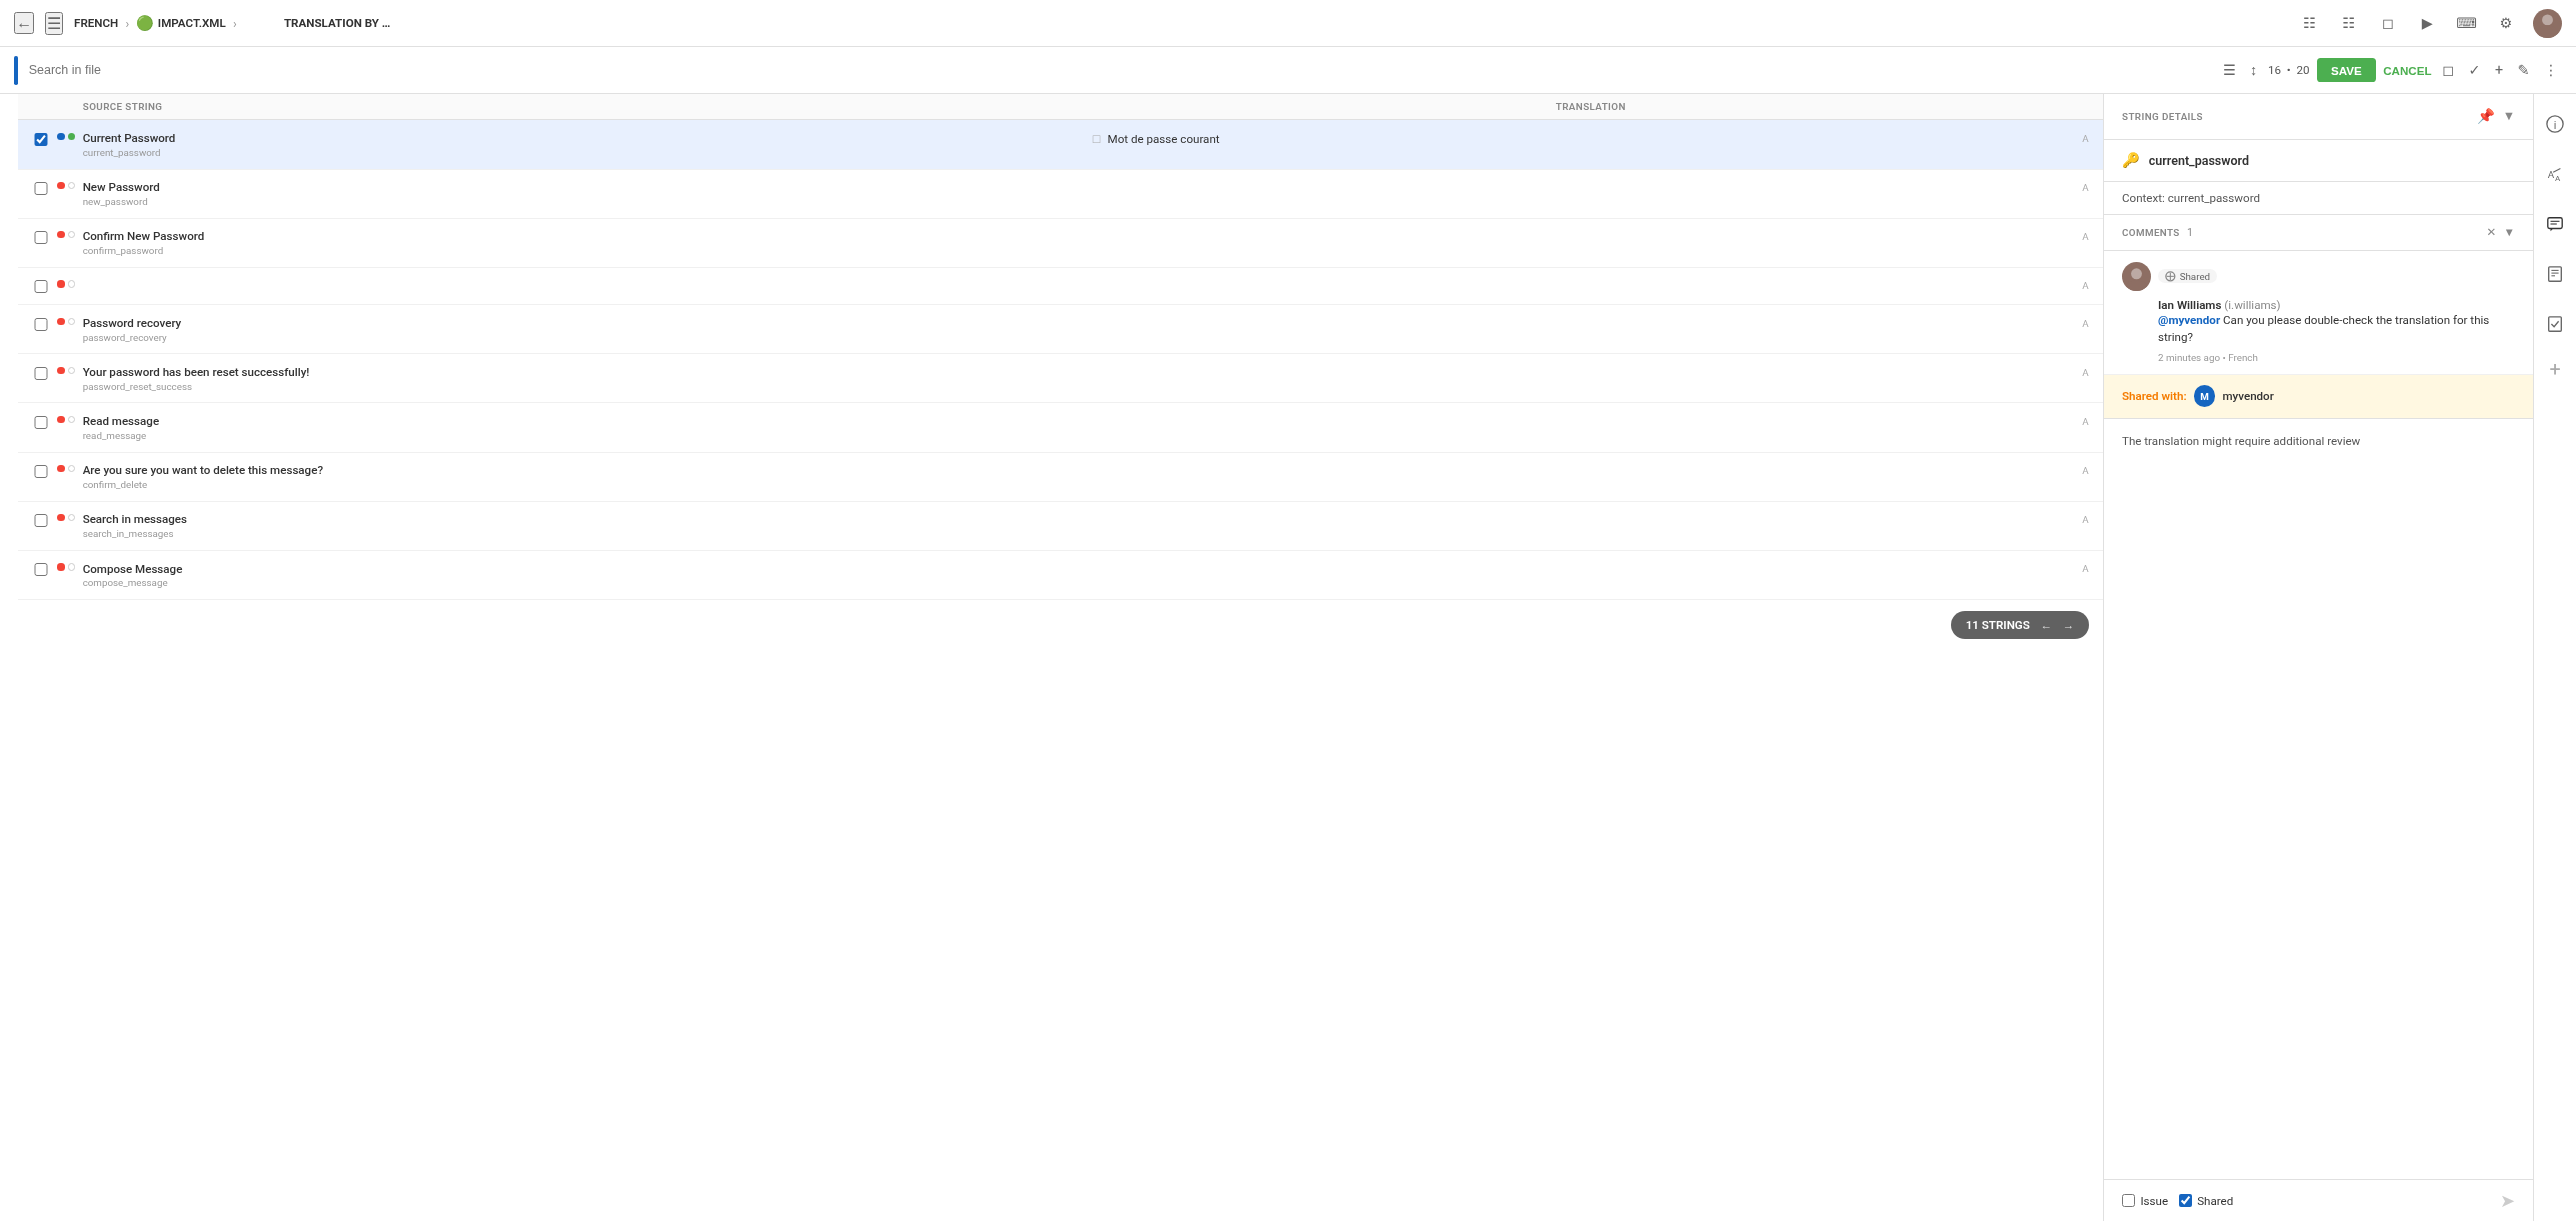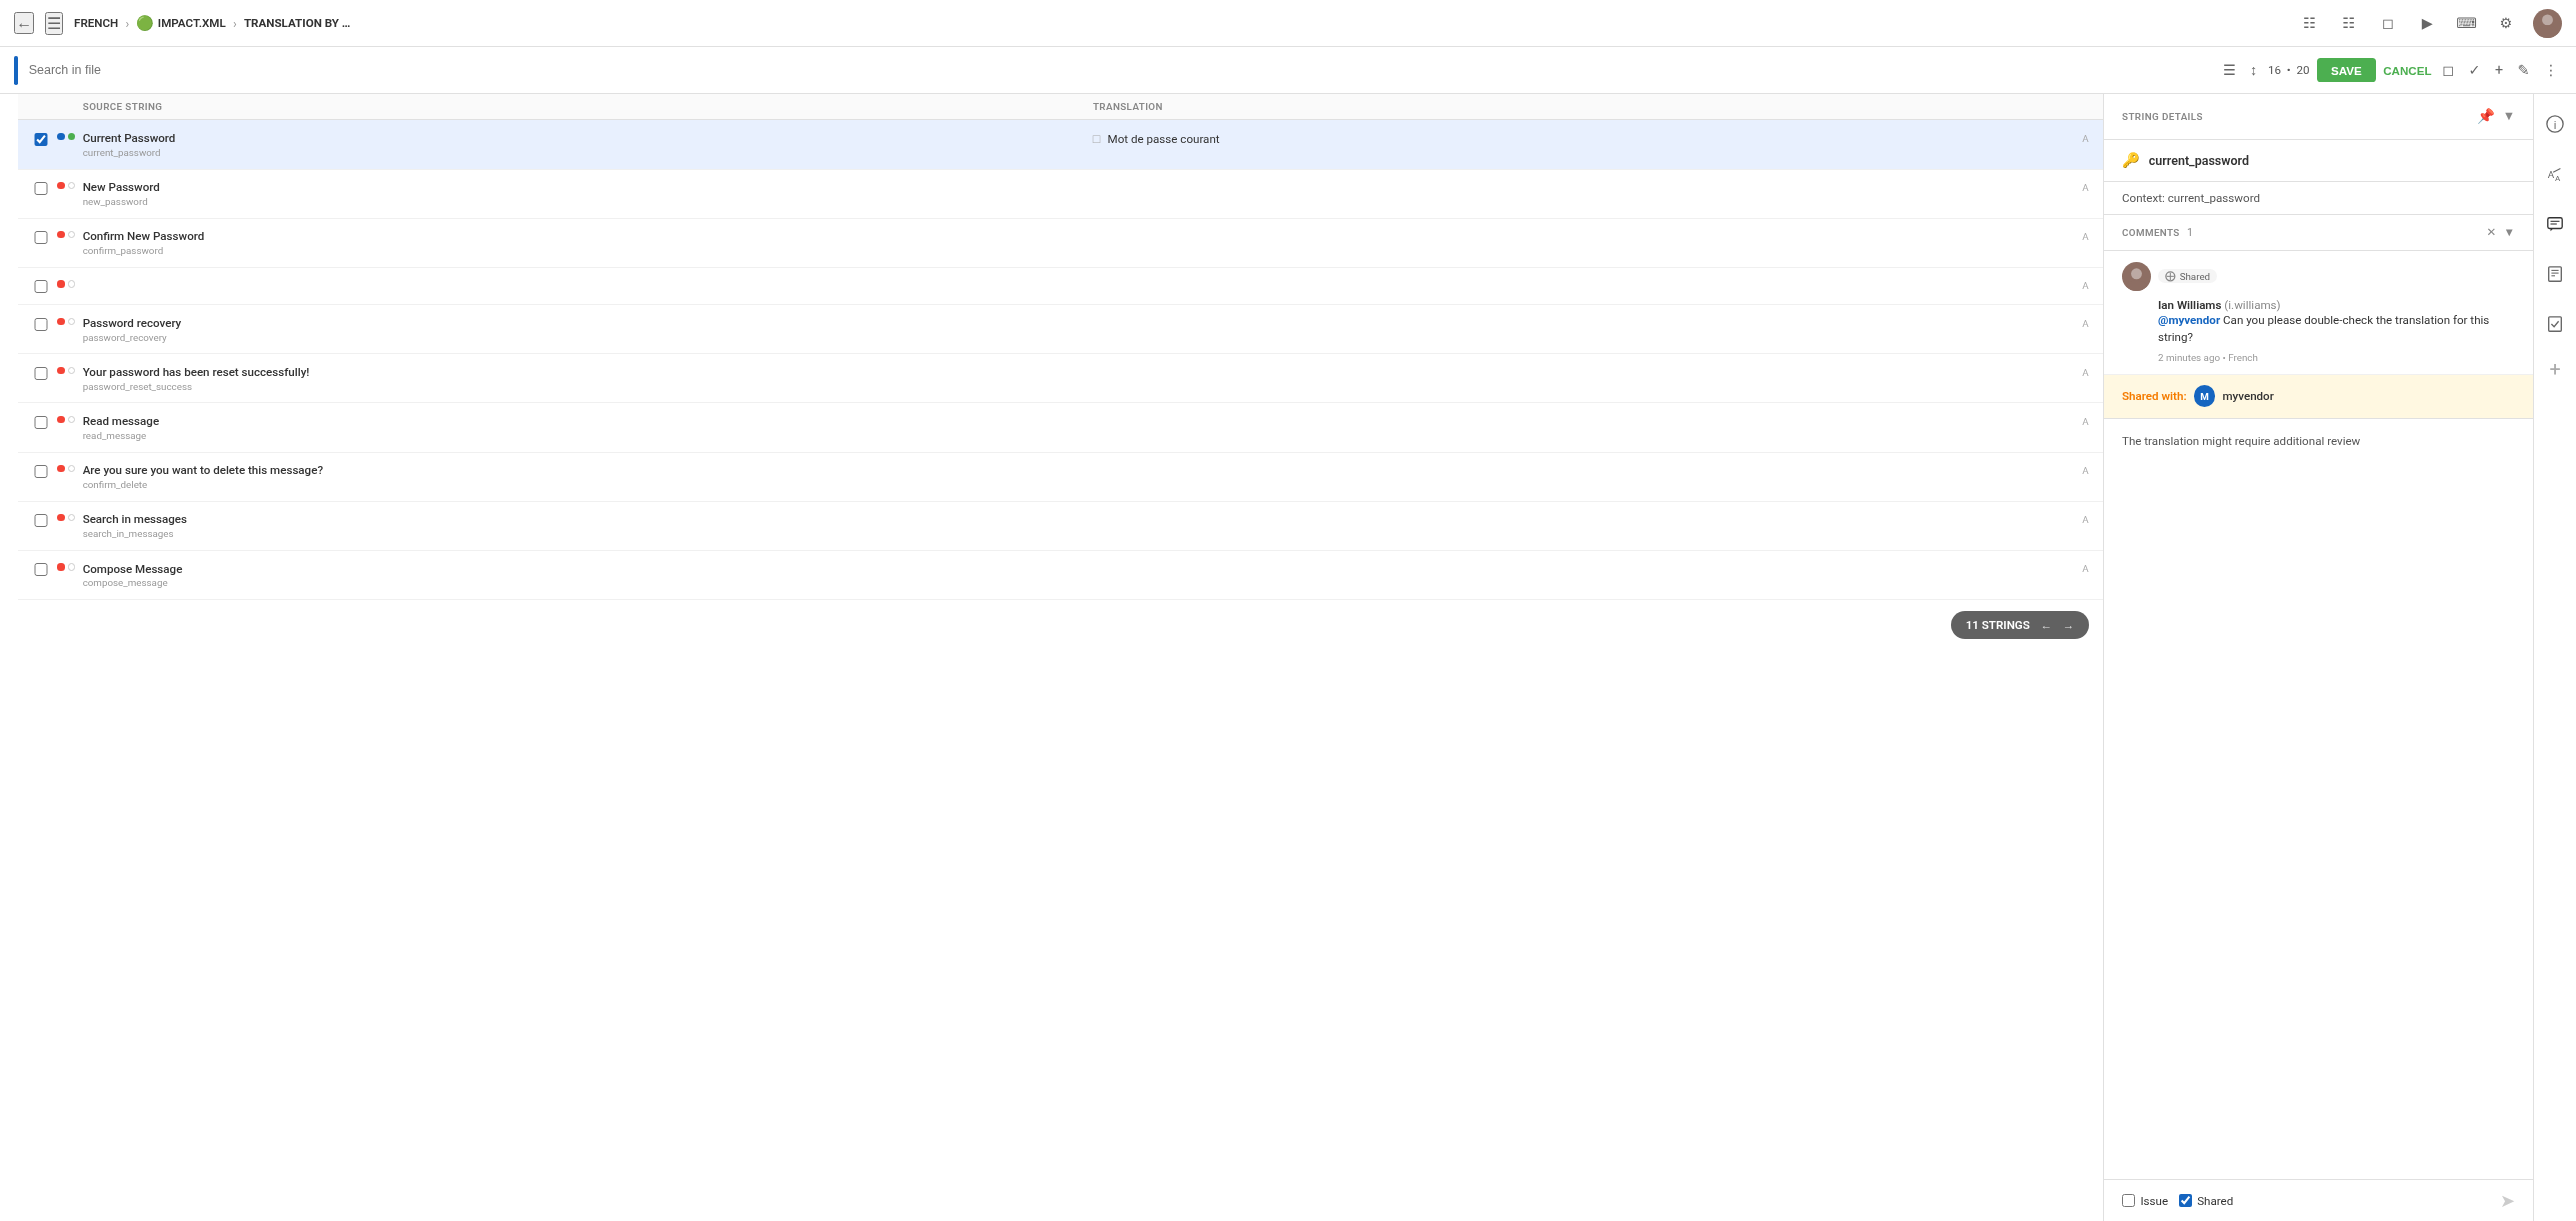--- a/index.html
+++ b/index.html
@@ -8,21 +8,21 @@
     
     .top-header {
       display: flex; align-items: center; height: 47px; padding: 0 14.3px;
       border-bottom: 0.9px solid #e0e0e0; background: #fff;
     }
     .back-btn { color: #666; cursor: pointer; font-size: 16px; margin-right: 10.7px; }
     .menu-btn { color: #666; cursor: pointer; font-size: 16px; margin-right: 10.7px; }
     .breadcrumb { display: flex; align-items: center; gap: 7.2px; flex: 1; }
     .breadcrumb-item { font-weight: 600; font-size: 11.6px; color: #333; }
     .breadcrumb-sep { color: #999; font-size: 12.5px; }
-    .breadcrumb-item.accent { font-weight: 700; }
+    .breadcrumb-item.accent { font-weight: 700; margin-left: 40px; }
     .header-actions { display: flex; align-items: center; gap: 14.3px; }
     .header-icon { color: #666; cursor: pointer; font-size: 14.3px; width: 25px; height: 25px; display: flex; align-items: center; justify-content: center; }
     .avatar { width: 29px; height: 29px; border-radius: 50%; background: #8d6e63; display: flex; align-items: center; justify-content: center; color: white; font-size: 11.6px; overflow: hidden; }
 
     
     .toolbar {
       display: flex; align-items: center; height: 47px; padding: 0 14.3px;
       border-bottom: 0.9px solid #e0e0e0; background: #fff; gap: 7.2px;
     }
     .toolbar-blue-bar { width: 3.6px; height: 29px; background: #1565c0; border-radius: 1.8px; margin-right: 3.6px; }
@@ -45,21 +45,21 @@
     
     .left-panel { flex: 1; overflow-y: auto; border-right: 0.9px solid #e0e0e0; padding-left: 18px; }
 
     
     .col-headers {
       display: flex; align-items: center; padding: 7.2px 14.3px;
       border-bottom: 0.9px solid #e0e0e0; background: #fafafa;
     }
     .col-checkbox { width: 29px; }
     .col-source { flex: 1; font-size: 9.8px; font-weight: 600; color: #888; letter-spacing: 0.4px; }
-    .col-translation { flex: 1; font-size: 9.8px; font-weight: 600; color: #888; letter-spacing: 0.4px; margin-left: 14.3px; }
+    .col-translation { flex: 1; font-size: 9.8px; font-weight: 600; color: #888; letter-spacing: 0.4px; margin-left: 14.3px; text-align: center; }
 
     
     .string-row {
       display: flex; align-items: flex-start; padding: 10.7px 14.3px;
       border-bottom: 0.9px solid #f0f0f0; cursor: pointer;
       transition: background 0.1s;
     }
     .string-row.selected { background: #e8f0fe; }
 
     .row-checkbox { width: 18px; margin-right: 7.2px; margin-top: 1.8px; }

